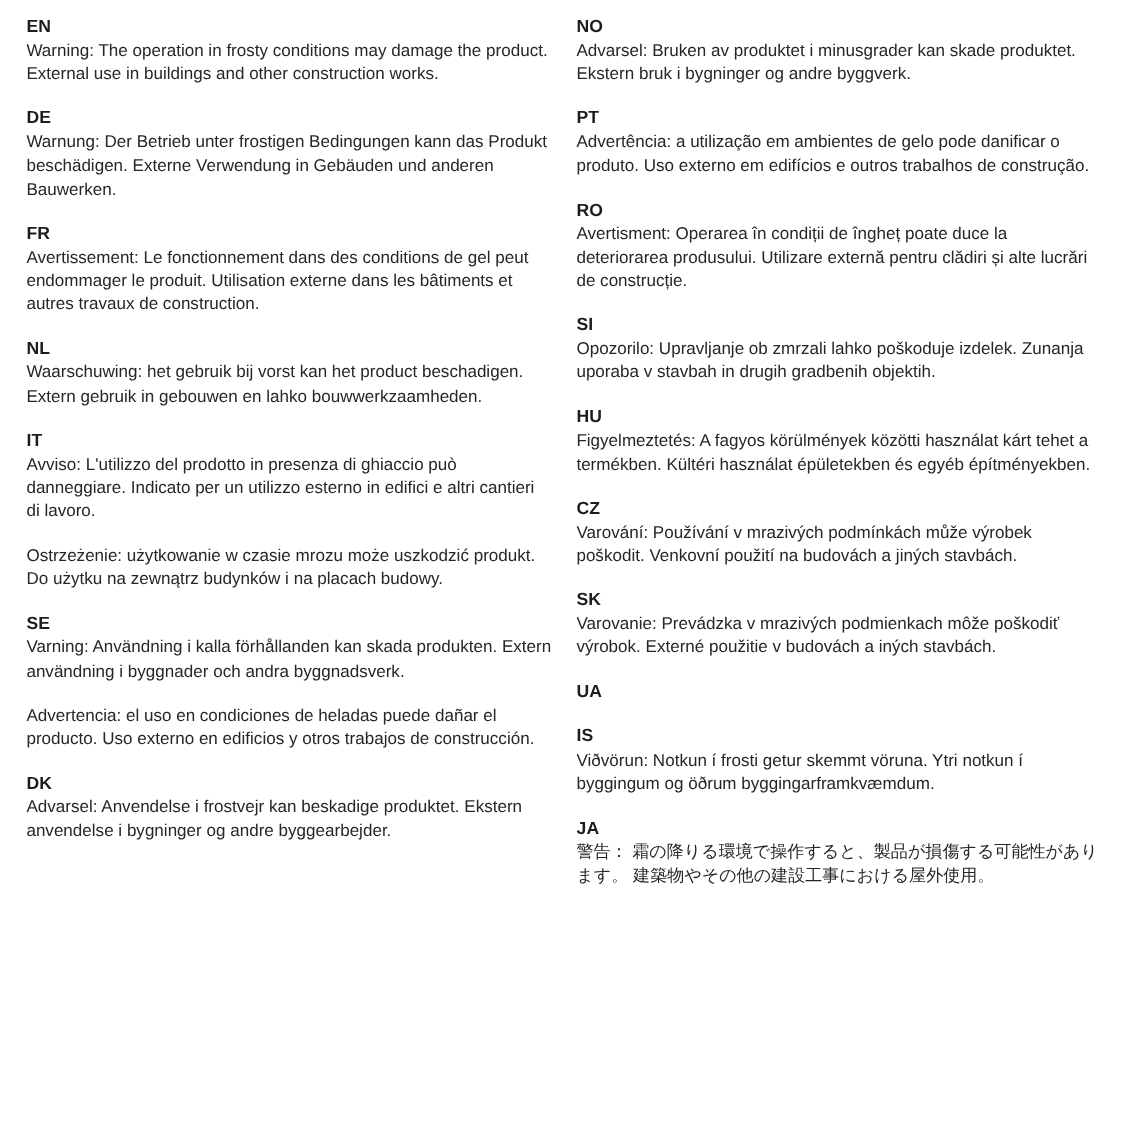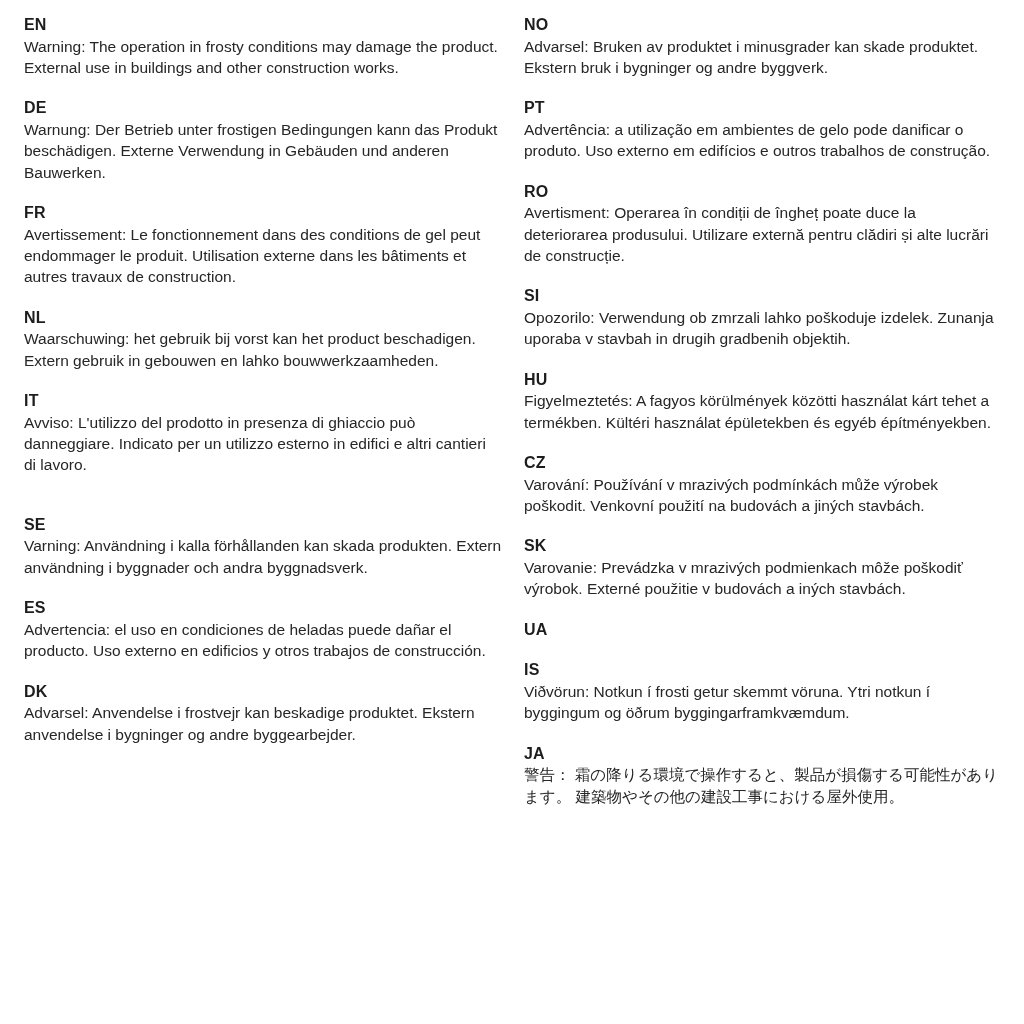--- a/index.html
+++ b/index.html
@@ -62,27 +62,27 @@
     </section>
     <section class="lang">
       <h2>NL</h2>
       <p>Waarschuwing: het gebruik bij vorst kan het product beschadigen. Extern gebruik in gebouwen en lahko bouwwerkzaamheden.</p>
     </section>
     <section class="lang">
       <h2>IT</h2>
       <p>Avviso: L'utilizzo del prodotto in presenza di ghiaccio può danneggiare. Indicato per un utilizzo esterno in edifici e altri cantieri di lavoro.</p>
     </section>
     <section class="lang">
+      <p>Ostrzeżenie: użytkowanie w czasie mrozu może uszkodzić produkt. Do użytku na zewnątrz budynków i na placach budowy.</p>
     </section>
     <section class="lang">
       <h2>SE</h2>
       <p>Varning: Användning i kalla förhållanden kan skada produkten. Extern användning i byggnader och andra byggnadsverk.</p>
     </section>
     <section class="lang">
-      <h2>ES</h2>
       <p>Advertencia: el uso en condiciones de heladas puede dañar el producto. Uso externo en edificios y otros trabajos de construcción.</p>
     </section>
     <section class="lang">
       <h2>DK</h2>
       <p>Advarsel: Anvendelse i frostvejr kan beskadige produktet. Ekstern anvendelse i bygninger og andre byggearbejder.</p>
     </section>
   </div>
 
   <div class="col">
     <section class="lang">
@@ -92,21 +92,21 @@
     <section class="lang">
       <h2>PT</h2>
       <p>Advertência: a utilização em ambientes de gelo pode danificar o produto. Uso externo em edifícios e outros trabalhos de construção.</p>
     </section>
     <section class="lang">
       <h2>RO</h2>
       <p>Avertisment: Operarea în condiții de îngheț poate duce la deteriorarea produsului. Utilizare externă pentru clădiri și alte lucrări de construcție.</p>
     </section>
     <section class="lang">
       <h2>SI</h2>
-      <p>Opozorilo: Verwendung ob zmrzali lahko poškoduje izdelek. Zunanja uporaba v stavbah in drugih gradbenih objektih.</p>
+      <p>Opozorilo: Upravljanje ob zmrzali lahko poškoduje izdelek. Zunanja uporaba v stavbah in drugih gradbenih objektih.</p>
     </section>
     <section class="lang">
       <h2>HU</h2>
       <p>Figyelmeztetés: A fagyos körülmények közötti használat kárt tehet a termékben. Kültéri használat épületekben és egyéb építményekben.</p>
     </section>
     <section class="lang">
       <h2>CZ</h2>
       <p>Varování: Používání v mrazivých podmínkách může výrobek poškodit. Venkovní použití na budovách a jiných stavbách.</p>
     </section>
     <section class="lang">

